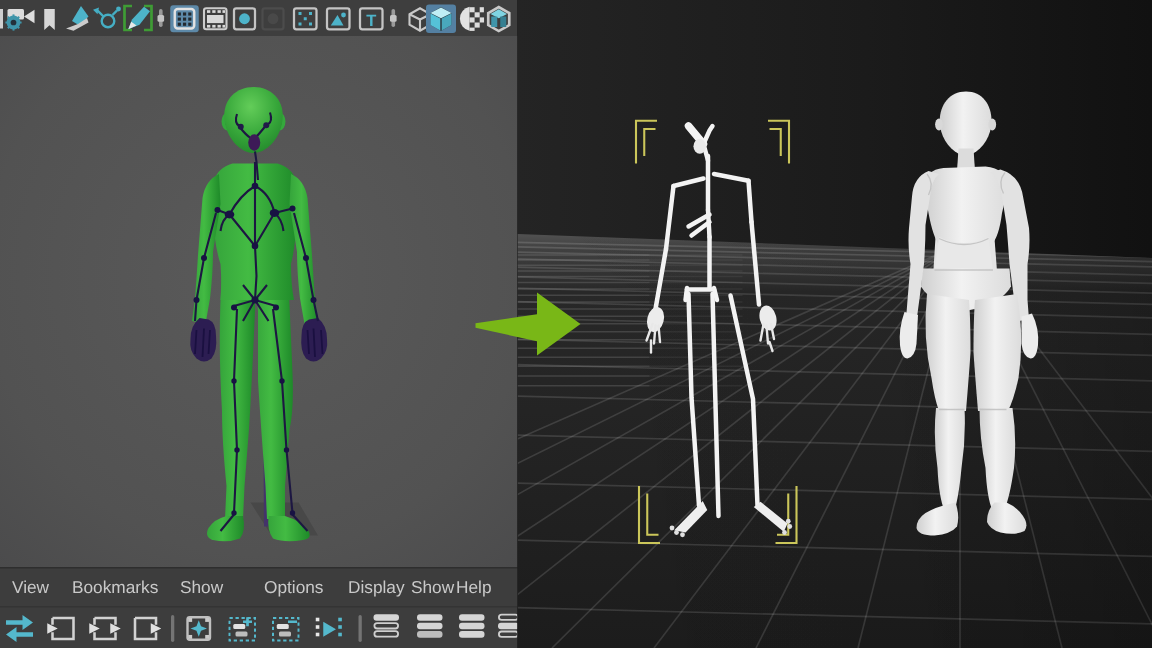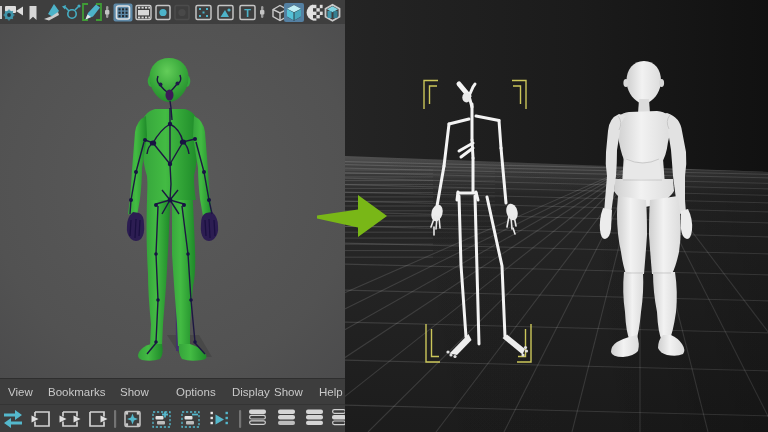--- a/index.html
+++ b/index.html
@@ -270,21 +270,21 @@
       </g>
     </svg>
     </div>
     <div id="menubar" class="abs">
       <span style="left:8px">View</span>
       <span style="left:48px">Bookmarks</span>
       <span style="left:120px">Show</span>
       <span style="left:176px">Options</span>
       <span style="left:232px">Display</span>
       <span style="left:274px">Show</span>
-      <span style="left:319px">Help</span>
+      <span style="left:304px">Help</span>
     </div>
     <div id="botbar" class="abs">
     <svg width="345" height="28" viewBox="0 0 345 28">
 
       <g fill="#54b8cc">
         <path d="M4,8.5 L15,8.5 L15,5 L22,10 L15,15 L15,11.5 L4,11.5 Z"></path>
         <path d="M22,16.5 L11,16.5 L11,13 L4,18 L11,23 L11,19.5 L22,19.5 Z"></path>
       </g>
 
       <g stroke="#d2d2d2" stroke-width="1.7" fill="none">

